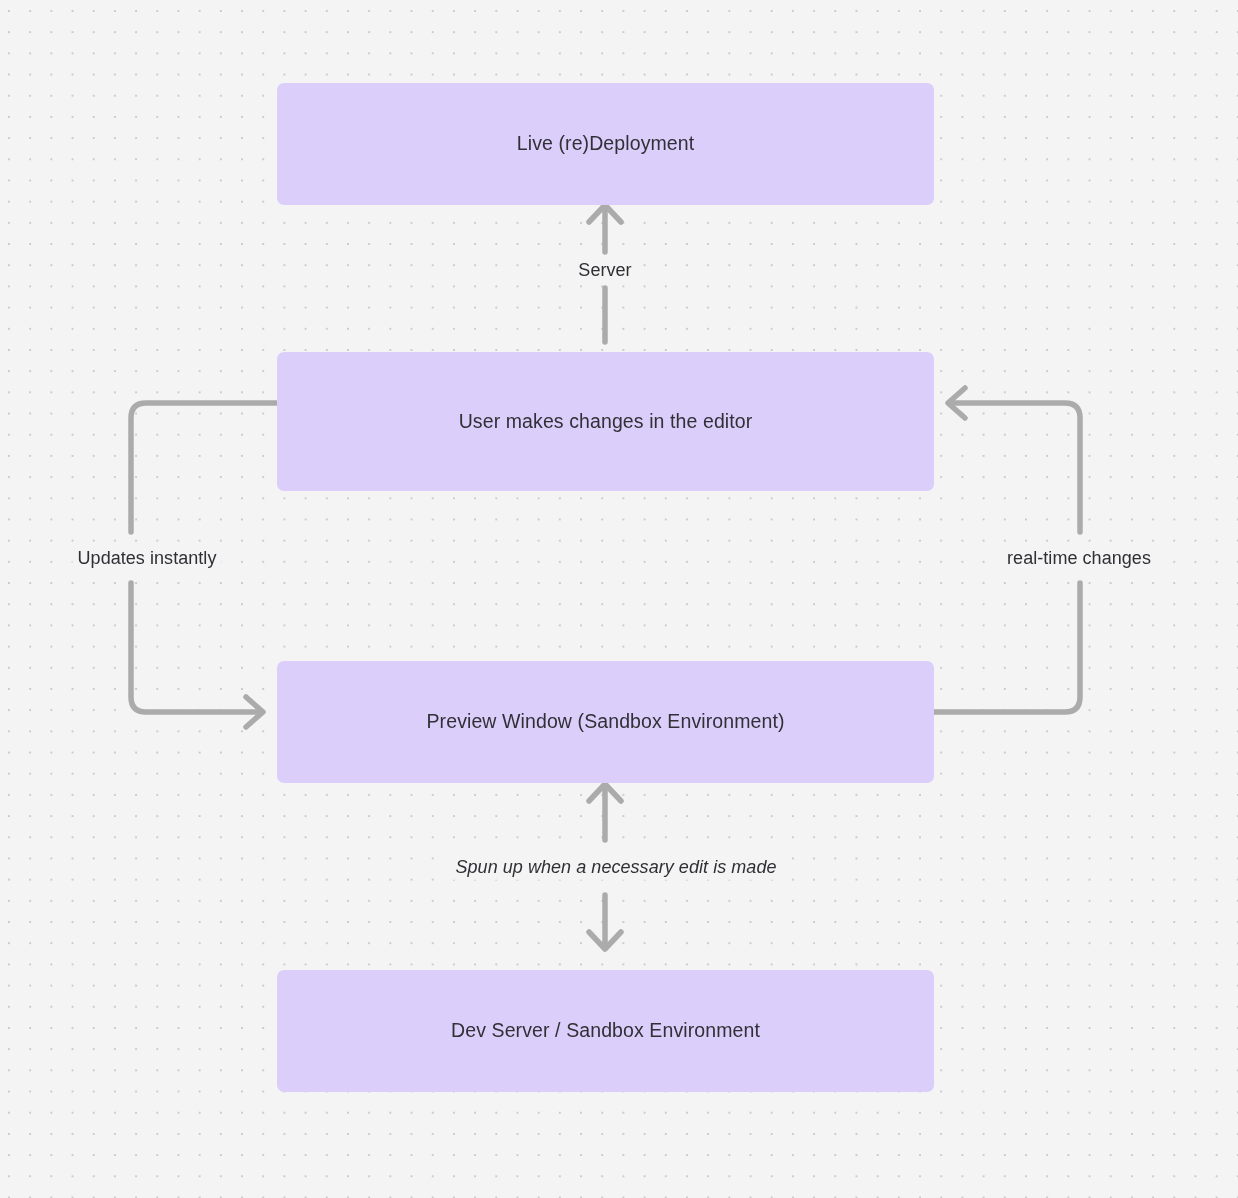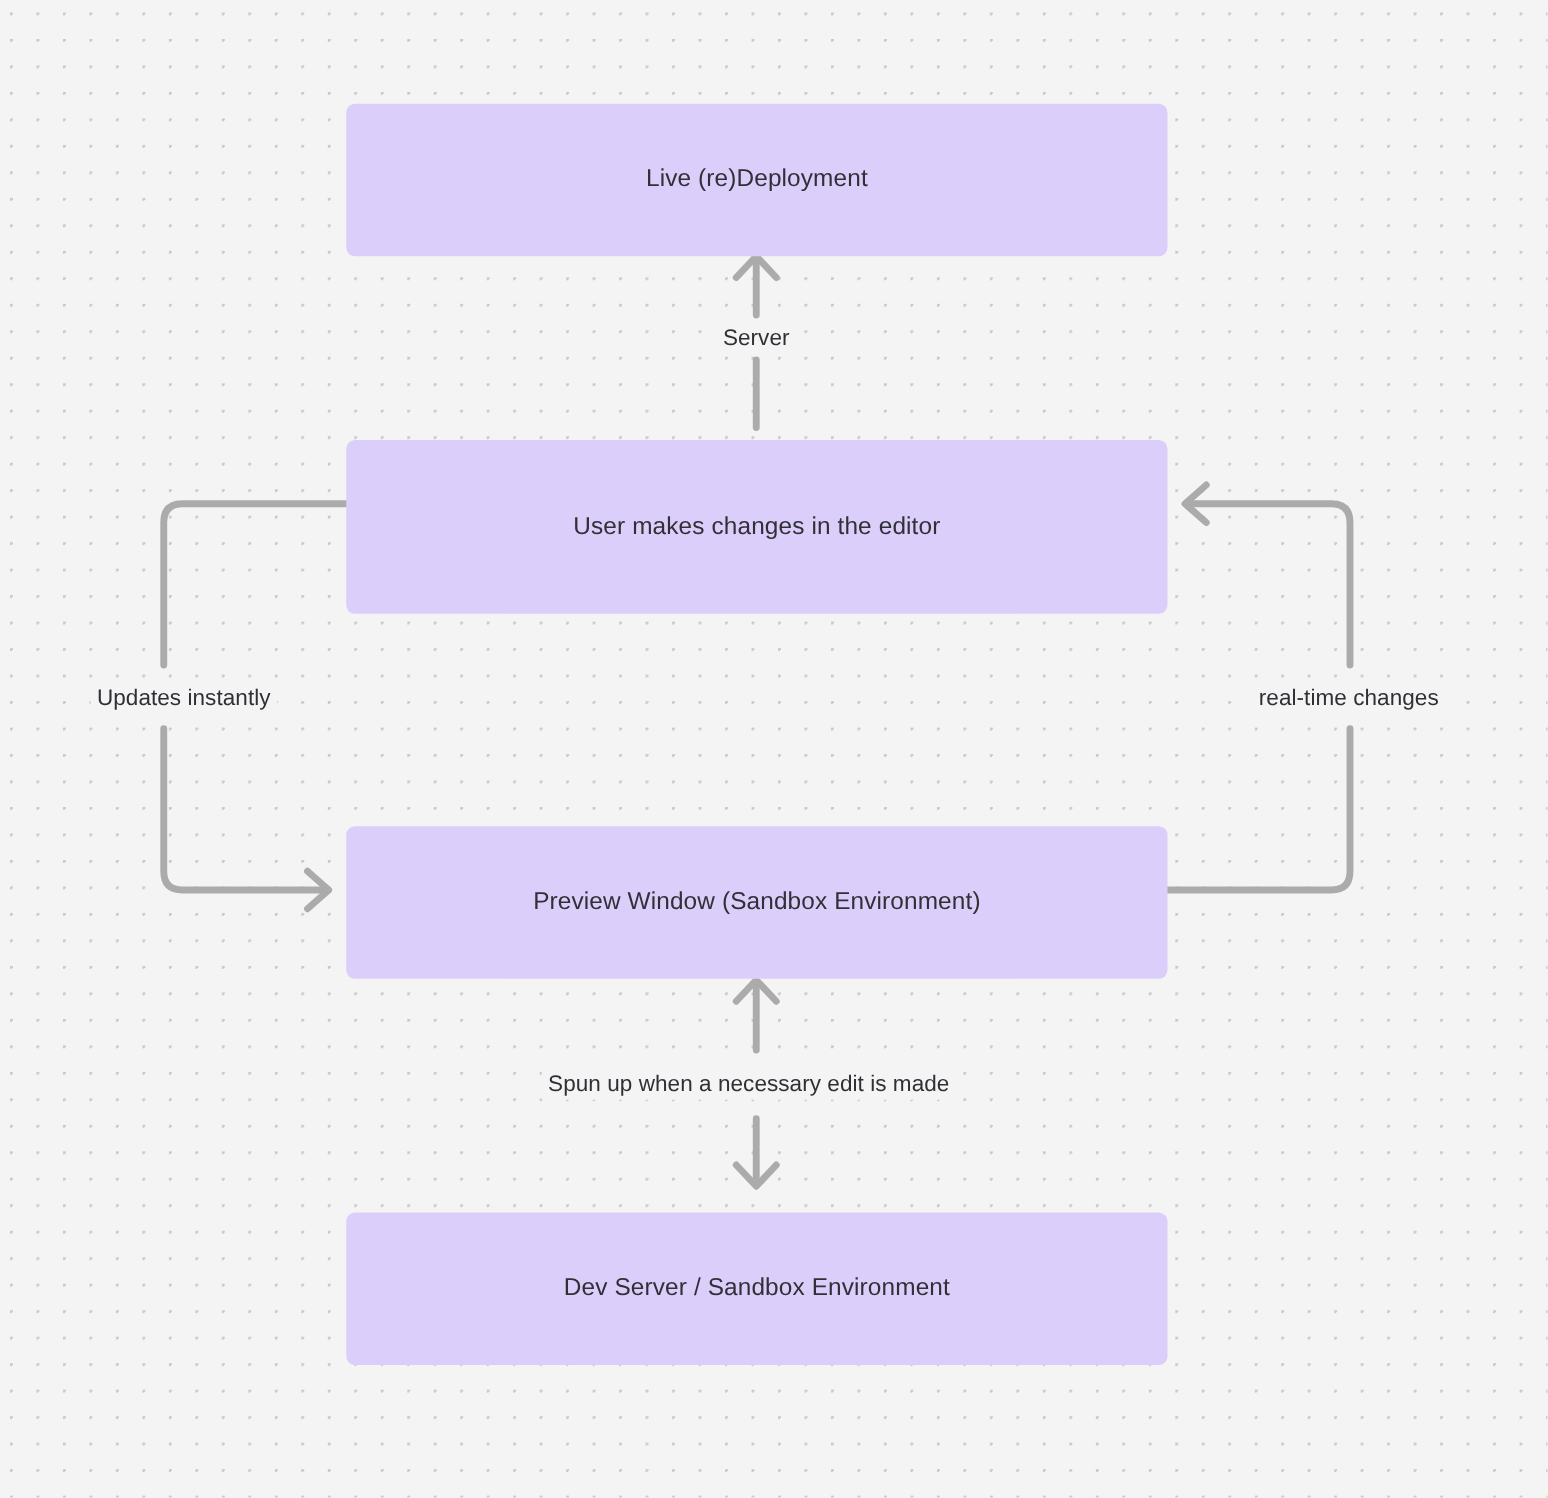--- a/index.html
+++ b/index.html
@@ -63,21 +63,21 @@
   }
   .edge-label.centered {
     transform: translate(-50%, -50%);
   }
   #node-live-deployment { left: 277px; top: 73px; width: 657px; height: 122px; }
   #node-user-edits      { left: 277px; top: 342px; width: 657px; height: 139px; }
   #node-preview-window  { left: 277px; top: 651px; width: 657px; height: 122px; }
   #node-dev-server      { left: 277px; top: 960px; width: 657px; height: 122px; }
 
   #label-publish   { left: 605px; top: 270px; }
-  #label-spun-up   { left: 599px; top: 867px; }
+  #label-spun-up   { left: 616px; top: 867px; font-style: italic; }
   #label-updates   { left: 132px; top: 558px; margin-left: 15px; }
   #label-feedback  { left: 1079px; top: 558px; }
 </style>
 </head>
 <body>
 
 <div id="canvas">
 
   <svg class="edges" viewBox="0 0 1238 1198" width="1238" height="1198" xmlns="http://www.w3.org/2000/svg">
     <defs>

